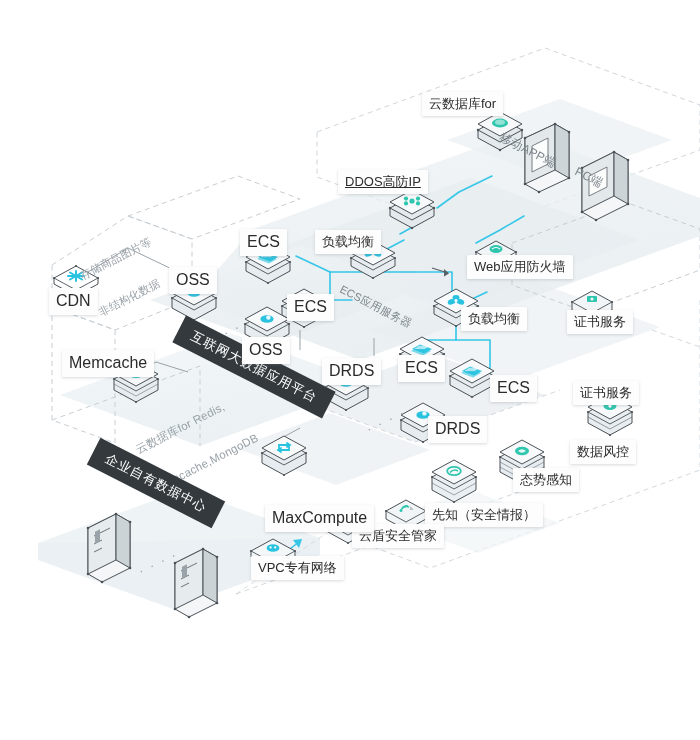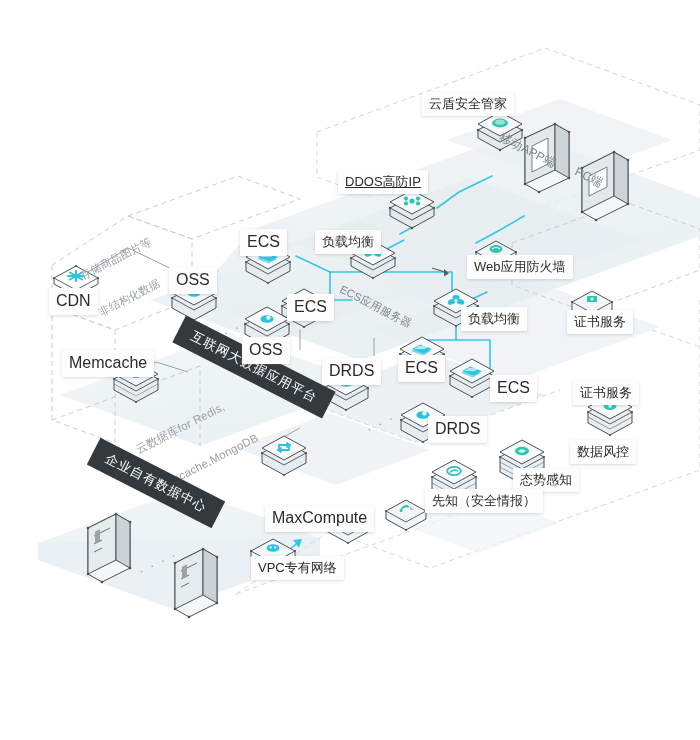--- a/index.html
+++ b/index.html
@@ -687,36 +687,37 @@
   <div class="isotext" style="left:574px;top:170px;transform:rotate(27deg);color:#7d868c;font-size:12px;">PC端</div>
 
   <div class="banner" style="left:170px;top:352px;transform:rotate(27deg);">
     <span class="face">互联网大数据应用平台</span>
   </div>
 
   <div class="banner" style="left:86px;top:468px;transform:rotate(27deg);">
     <span class="face">企业自有数据中心</span>
   </div>
 
-  <div class="chip cn" style="left:422px;top:92px;">云盾安全管家</div>
+  <div class="chip cn" style="left:422px;top:92px;">云数据库for</div>
 
   <div class="chip cn" style="left:338px;top:170px;text-decoration:underline;">DDOS高防IP</div>
 
   <div class="chip cn" style="left:467px;top:255px;">Web应用防火墙</div>
 
   <div class="chip cn" style="left:567px;top:310px;">证书服务</div>
 
   <div class="chip cn" style="left:573px;top:381px;">证书服务</div>
 
   <div class="chip cn" style="left:570px;top:440px;">数据风控</div>
 
   <div class="chip cn" style="left:513px;top:468px;">态势感知</div>
 
-  <div class="chip cn" style="left:425px;top:489px;">先知（安全情报）</div>
-
+  <div class="chip cn" style="left:425px;top:503px;">先知（安全情报）</div>
+
+  <div class="chip cn" style="left:352px;top:524px;">云盾安全管家</div>
 
   <div class="chip lat" style="left:49px;top:288px;">CDN</div>
 
   <div class="chip lat" style="left:169px;top:267px;">OSS</div>
 
   <div class="chip lat" style="left:242px;top:337px;">OSS</div>
 
   <div class="chip lat" style="left:62px;top:350px;">Memcache</div>
 
   <div class="chip lat" style="left:265px;top:468px;margin-top:37px;">MaxCompute</div>

